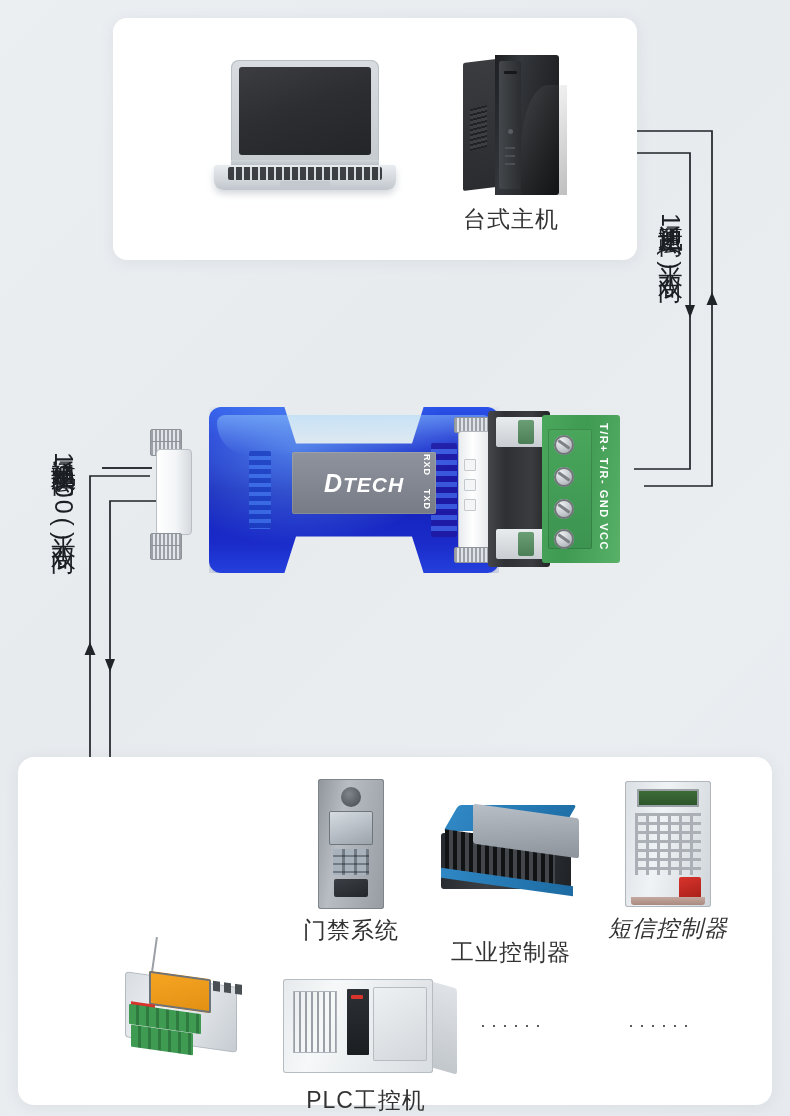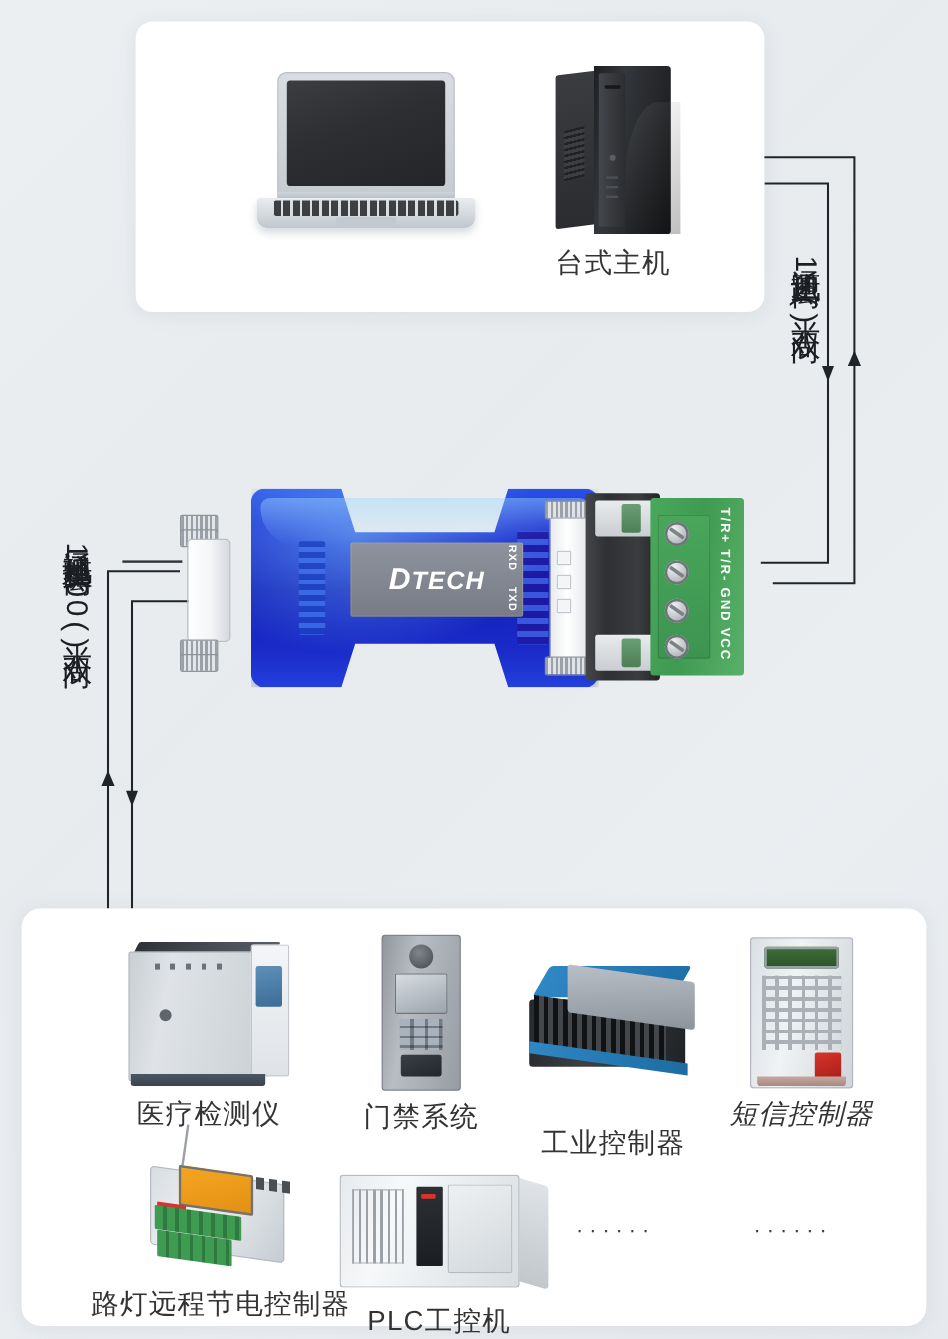--- a/index.html
+++ b/index.html
@@ -495,32 +495,20 @@
       <div class="screwhole" style="top:20px;"></div>
       <div class="screwhole" style="top:52px;"></div>
       <div class="screwhole" style="top:84px;"></div>
       <div class="screwhole" style="top:114px;"></div>
       <div id="termlabel">T/R+ T/R- GND VCC</div>
     </div>
   </div>
 
   <div class="card" id="bottom-card">
 
-    <div class="dev" style="left:72px; top:24px; width:168px;">
-      <div class="art medical art-box">
-        <div class="med-top"></div>
-        <div class="med-body"></div>
-        <div class="med-right"></div>
-        <div class="med-scr"></div>
-        <div class="med-dots"></div>
-        <div class="med-knob"></div>
-        <div class="med-foot"></div>
-      </div>
-      <div class="cap bottom-cap">医疗检测仪</div>
-    </div>
 
     <div class="dev" style="left:398px; top:48px; width:190px;">
       <div class="art indus art-box" style="margin-left:17px;">
         <div class="ind-top"></div>
         <div class="ind-body"></div>
         <div class="ind-fins"></div>
         <div class="ind-cap"></div>
         <div class="ind-blue"></div>
       </div>
       <div class="cap bottom-cap" style="margin-top:32px;">工业控制器</div>
@@ -551,21 +539,20 @@
     <div class="dev" style="left:48px; top:200px; width:236px;">
       <div class="art streetlight art-box" style="margin-left:43px;">
         <div class="sl-ant"></div>
         <div class="sl-body"></div>
         <div class="sl-screen"></div>
         <div class="sl-btns"></div>
         <div class="sl-red"></div>
         <div class="sl-green"></div>
         <div class="sl-green2"></div>
       </div>
-      <div class="cap bottom-cap" style="margin-top:2px;">路灯远程节电控制器</div>
     </div>
 
     <div class="dev" style="left:246px; top:218px; width:204px;">
       <div class="art plc art-box" style="margin-left:9px;">
         <div class="plc-side"></div>
         <div class="plc-body"></div>
         <div class="plc-vent"></div>
         <div class="plc-drive"></div>
         <div class="plc-led"></div>
         <div class="plc-panel"></div>

